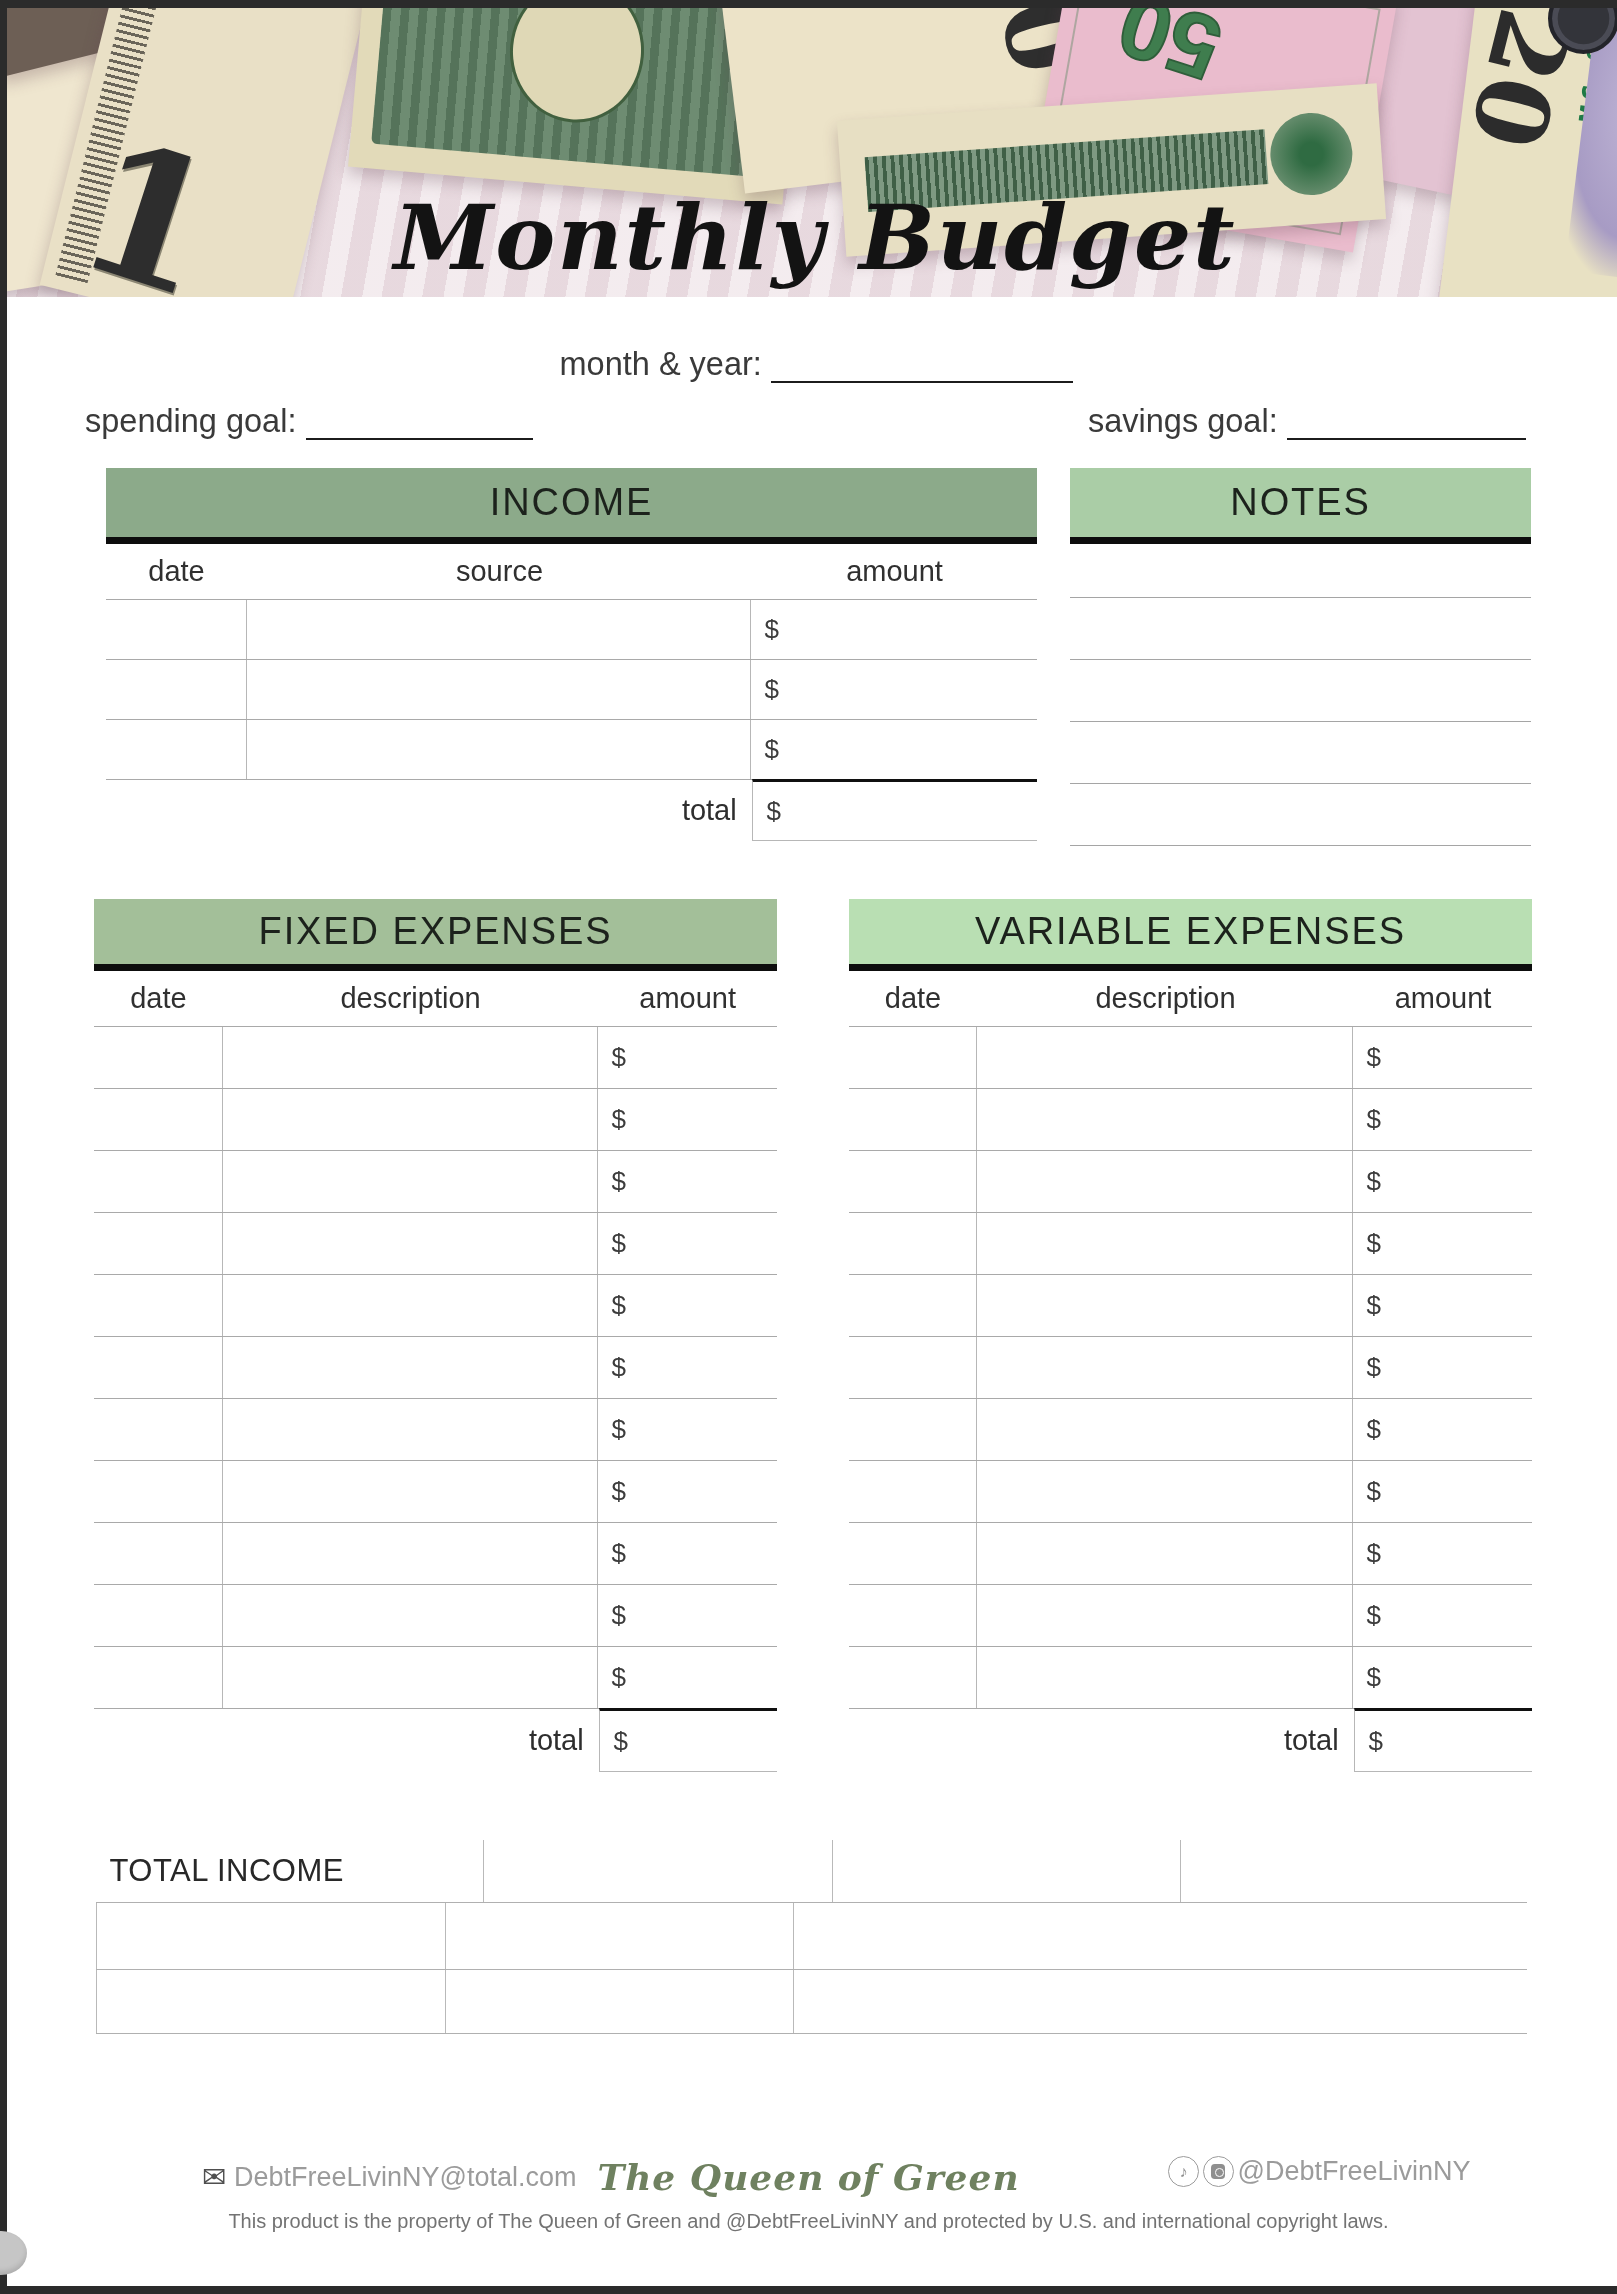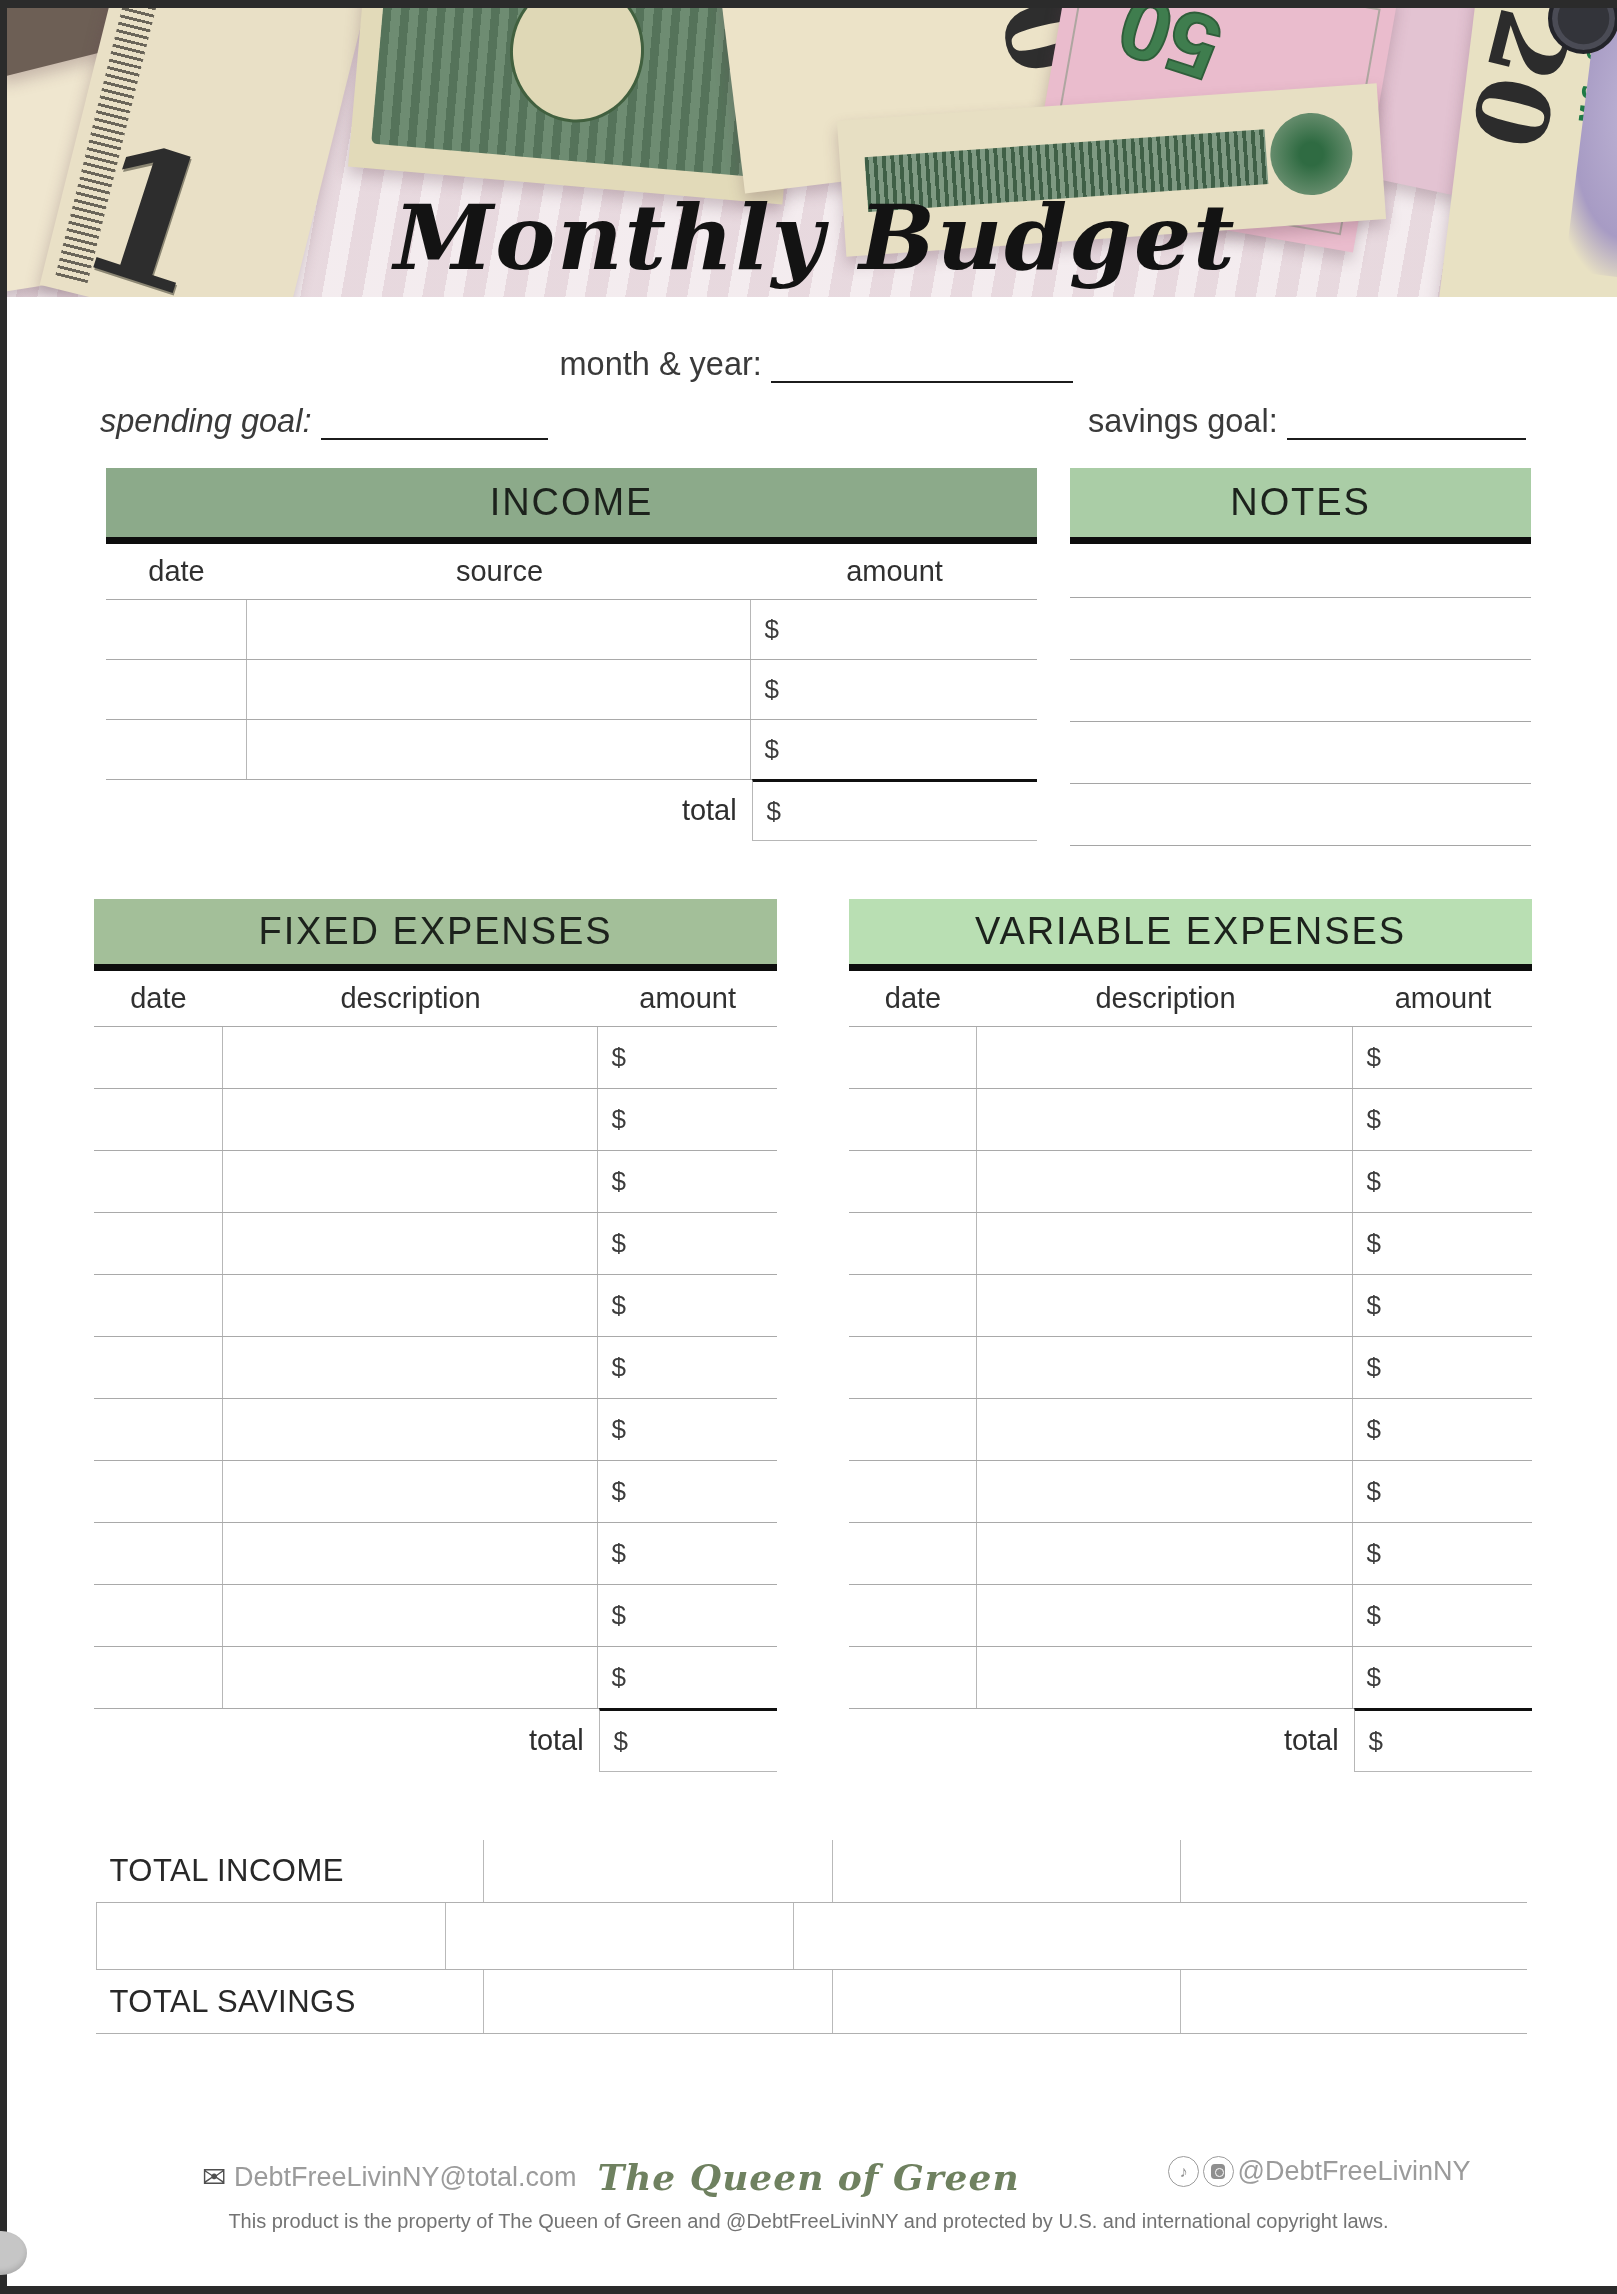--- a/index.html
+++ b/index.html
@@ -125,21 +125,21 @@
     <div class="eagle"></div>
   </div>
   <div class="abs seal-dark"></div>
   <div class="abs page-title">Monthly Budget</div>
 </div>
 
 <div class="abs fill-group" style="left:8px; top:346px; width:1617px; justify-content:center;">
   <span>month &amp; year:</span>
   <span class="uline" style="width:302px;"></span>
 </div>
-<div class="abs fill-group" style="left:100px; top:403px;font-style:italic;">
+<div class="abs fill-group" style="left:85px; top:403px;">
   <span>spending goal:</span>
   <span class="uline" style="width:227px;"></span>
 </div>
 <div class="abs fill-group" style="left:1088px; top:403px;">
   <span>savings goal:</span>
   <span class="uline" style="width:239px;"></span>
 </div>
 
 <div class="abs" style="left:106px; top:468px; width:931px;">
   <div class="sec-header" style="background:#8caa8a;">
@@ -390,21 +390,20 @@
     <div class="sum-cell" style="width:349px;"></div>
     <div class="sum-cell" style="width:348px;"></div>
     <div class="sum-cell" style="width:347px;"></div>
   </div>
   <div class="sum-row" style="height:67px;">
     <div class="sum-cell" style="width:349px;"></div>
     <div class="sum-cell" style="width:348px;"></div>
     <div class="sum-cell" style="width:347px;"></div>
   </div>
   <div class="sum-row" style="height:64px;">
-    <div class="sum-label">TOTAL SAVINGS</div>
     <div class="sum-cell" style="width:349px;"></div>
     <div class="sum-cell" style="width:348px;"></div>
     <div class="sum-cell" style="width:347px;"></div>
   </div>
 </div>
 
 <div class="abs footer-item" style="left:202px; top:2160px;">
   <span class="env-icon">✉</span>
   <span>DebtFreeLivinNY@total.com</span>
 </div>

